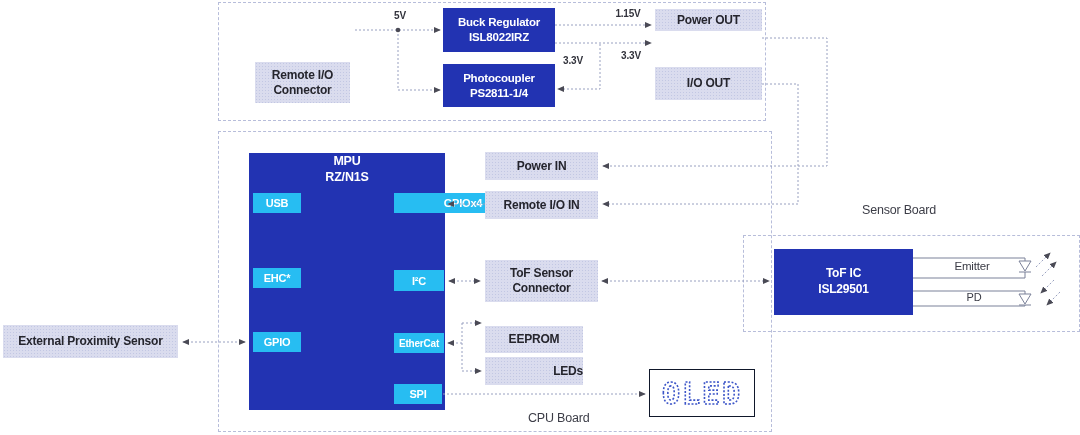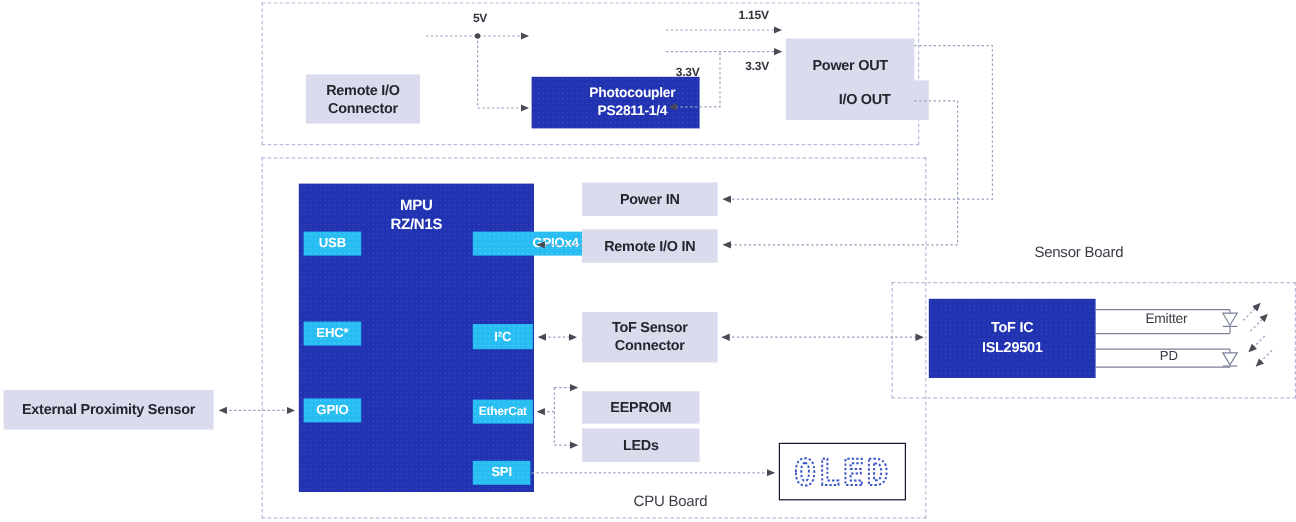--- a/index.html
+++ b/index.html
@@ -38,37 +38,41 @@
 <div class="canvas">
 
   <div class="dashedbox" style="left:218px;top:2px;width:546px;height:117px;"></div>
   <div class="dashedbox" style="left:218px;top:131px;width:552px;height:299px;"></div>
   <div class="dashedbox" style="left:743px;top:235px;width:335px;height:95px;"></div>
 
   <div class="graybox" style="left:255px;top:62px;width:95px;height:41px;">
     <div>Remote I/O</div>
     <div>Connector</div>
   </div>
-  <div class="bluebox" style="left:443px;top:64px;width:112px;height:43px;padding-left:28px;">
+  <div class="bluebox" style="left:443px;top:8px;width:112px;height:44px;">
+    <div>Buck Regulator</div>
+    <div>ISL8022IRZ</div>
+  </div>
+  <div class="bluebox" style="left:443px;top:64px;width:112px;height:43px;">
     <div>Photocoupler</div>
     <div>PS2811-1/4</div>
   </div>
-  <div class="graybox" style="left:655px;top:32px;width:107px;height:45px;">
+  <div class="graybox" style="left:655px;top:9px;width:107px;height:22px;">
     <div>Power OUT</div>
   </div>
-  <div class="graybox" style="left:655px;top:67px;width:107px;height:33px;padding-left:12px;">
+  <div class="graybox" style="left:655px;top:67px;width:107px;height:33px;">
     <div>I/O OUT</div>
   </div>
 
   <div class="vlabel" style="left:388px;top:10px;width:24px;">5V</div>
   <div class="vlabel" style="left:606px;top:8px;width:44px;">1.15V</div>
   <div class="vlabel" style="left:612px;top:50px;width:38px;">3.3V</div>
   <div class="vlabel" style="left:554px;top:55px;width:38px;">3.3V</div>
 
-  <div class="bluebox" style="left:249px;top:153px;width:196px;height:257px;justify-content:flex-start;padding-top:10px;box-sizing:border-box;font-size:12.5px;">
+  <div class="bluebox" style="left:249px;top:153px;width:196px;height:257px;justify-content:flex-start;box-sizing:border-box;font-size:12.5px;">
     <div>MPU</div>
     <div>RZ/N1S</div>
   </div>
   <div class="cyanbox" style="left:253px;top:193px;width:48px;height:20px;">USB</div>
   <div class="cyanbox" style="left:253px;top:268px;width:48px;height:20px;text-align:right;">EHC*</div>
   <div class="cyanbox" style="left:253px;top:332px;width:48px;height:20px;">GPIO</div>
   <div class="cyanbox" style="left:394px;top:193px;width:50px;height:20px;padding-left:44px;">GPIOx4</div>
   <div class="cyanbox" style="left:394px;top:270px;width:50px;height:21px;">I²C</div>
   <div class="cyanbox" style="left:394px;top:333px;width:50px;height:20px;font-size:10px;">EtherCat</div>
   <div class="cyanbox" style="left:394px;top:384px;width:48px;height:20px;">SPI</div>
@@ -79,21 +83,21 @@
   <div class="graybox" style="left:485px;top:191px;width:113px;height:28px;">
     <div>Remote I/O IN</div>
   </div>
   <div class="graybox" style="left:485px;top:260px;width:113px;height:42px;">
     <div>ToF Sensor</div>
     <div>Connector</div>
   </div>
   <div class="graybox" style="left:485px;top:310px;width:98px;height:27px;margin-top:16px;">
     <div>EEPROM</div>
   </div>
-  <div class="graybox" style="left:485px;top:357px;width:98px;height:28px;">
+  <div class="graybox" style="left:485px;top:357px;width:98px;height:28px;align-items:flex-end;">
     <div>LEDs</div>
   </div>
   <div class="graybox" style="left:3px;top:325px;width:175px;height:33px;">
     <div>External Proximity Sensor</div>
   </div>
 
   <div class="oledbox" style="left:649px;top:369px;width:104px;height:46px;">
     <svg width="100" height="42">
       <text x="50" y="32" text-anchor="middle" font-size="30" font-weight="bold" font-family="DejaVu Sans Mono, monospace" fill="none" stroke="#3c55c8" stroke-width="1.6" stroke-dasharray="2 1.7" letter-spacing="2">OLED</text>
     </svg>

